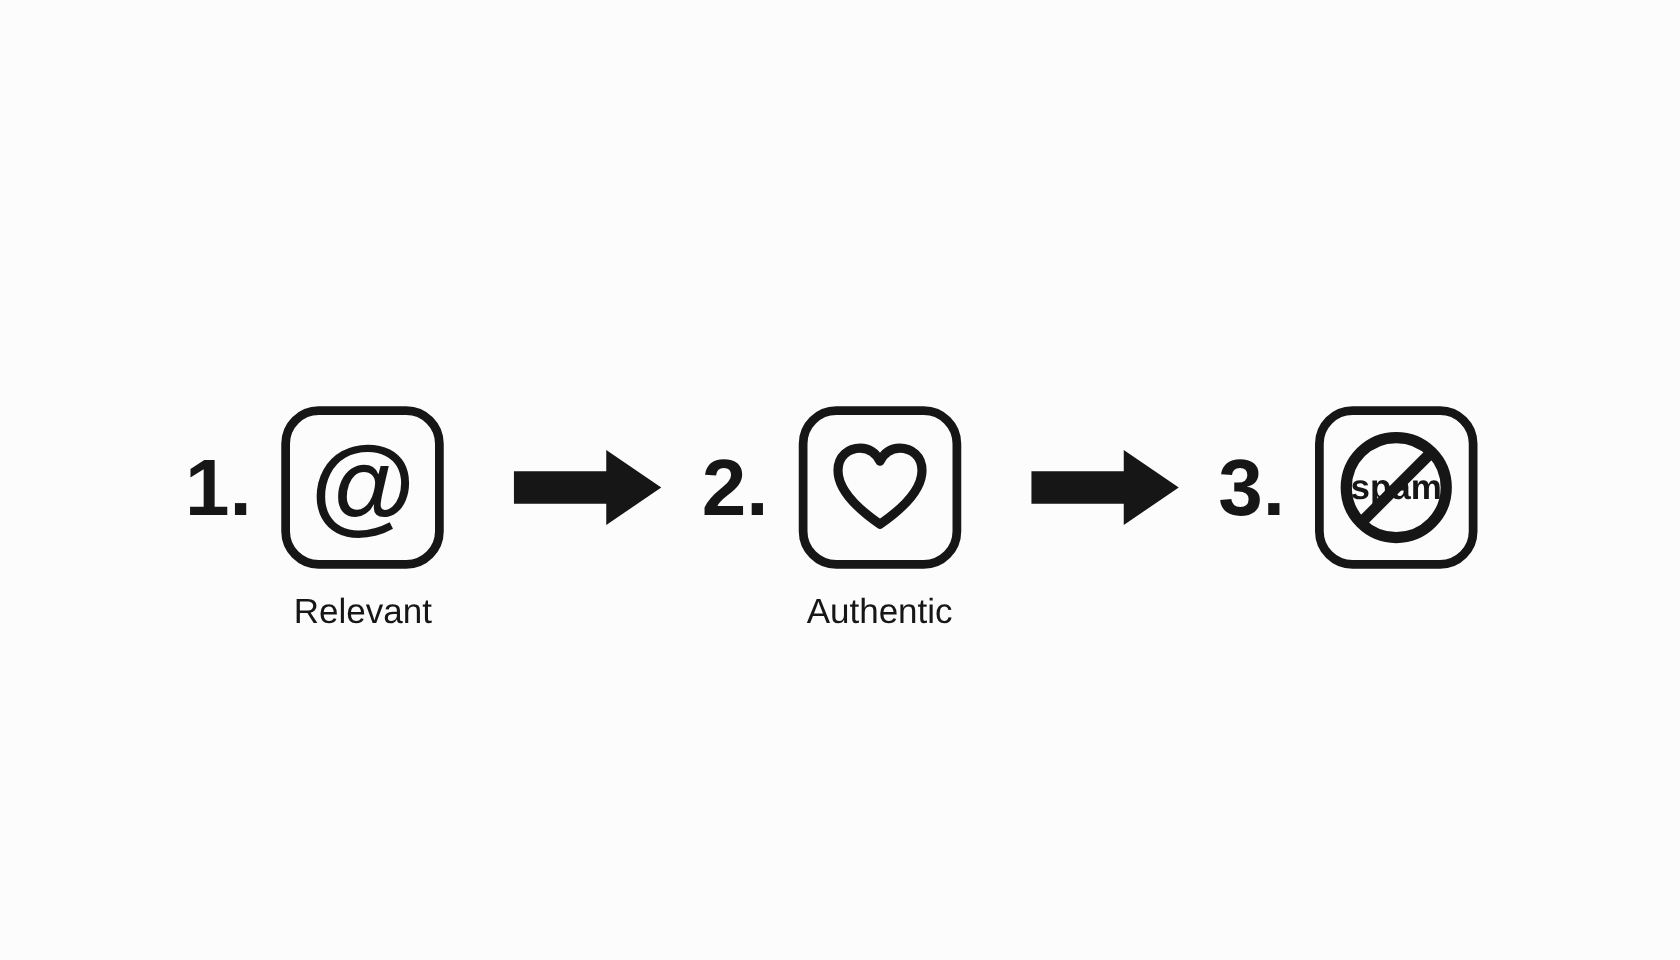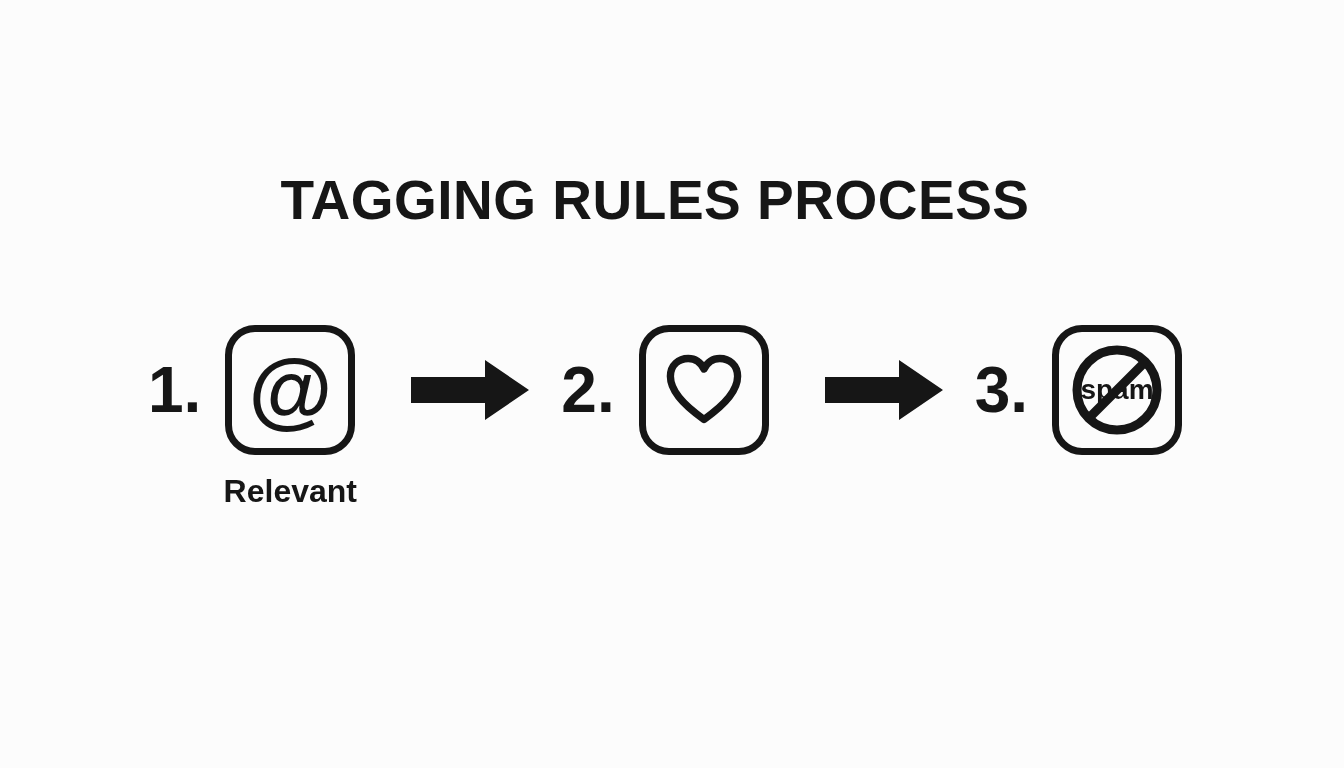--- a/index.html
+++ b/index.html
@@ -68,36 +68,35 @@
     line-height: 1;
     transform: translateY(-2px);
     color: #161616;
   }
   .step-label {
     position: absolute;
     top: calc(100% + 18px);
     left: 50%;
     transform: translateX(-50%);
     white-space: nowrap;
-    font-size: 32px;
-    font-weight: 700;
+    font-size: 28px;
+    font-weight: 400;
     color: #161616;
   }
   .arrow {
     margin: 0 30px 0 56px;
     flex: 0 0 auto;
   }
   .icon-svg { display: block; }
 </style>
 </head>
 <body>
 
 <div class="canvas">
 
-  <div class="diagram-title">TAGGING RULES PROCESS</div>
 
   <div class="steps-row">
 
     <div class="step">
       <div class="step-number">1.</div>
       <div class="icon-box-group">
         <div class="icon-box">
           <span class="at-glyph">@</span>
         </div>
         <div class="step-label">Relevant</div>
@@ -109,20 +108,21 @@
     </svg>
 
     <div class="step">
       <div class="step-number">2.</div>
       <div class="icon-box-group">
         <div class="icon-box">
           <svg class="icon-svg" width="84" height="80" viewBox="0 0 80 76">
             <path d="M40 66 C 14 48, 8 34, 8 25 C 8 14, 16 8, 25 8 C 32 8, 37 12, 40 18 C 43 12, 48 8, 55 8 C 64 8, 72 14, 72 25 C 72 34, 66 48, 40 66 Z" fill="none" stroke="#161616" stroke-width="7" stroke-linejoin="round"></path>
           </svg>
         </div>
+        <div class="step-label">Authentic</div>
       </div>
     </div>
 
     <svg class="arrow" width="120" height="64" viewBox="0 0 120 64">
       <polygon points="0,19 74,19 74,2 118,32 74,62 74,45 0,45" fill="#161616"></polygon>
     </svg>
 
     <div class="step">
       <div class="step-number">3.</div>
       <div class="icon-box-group">

